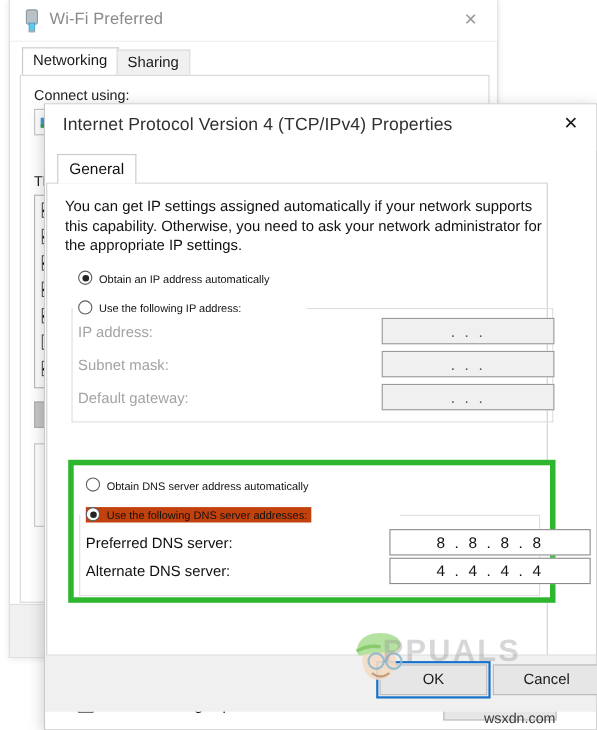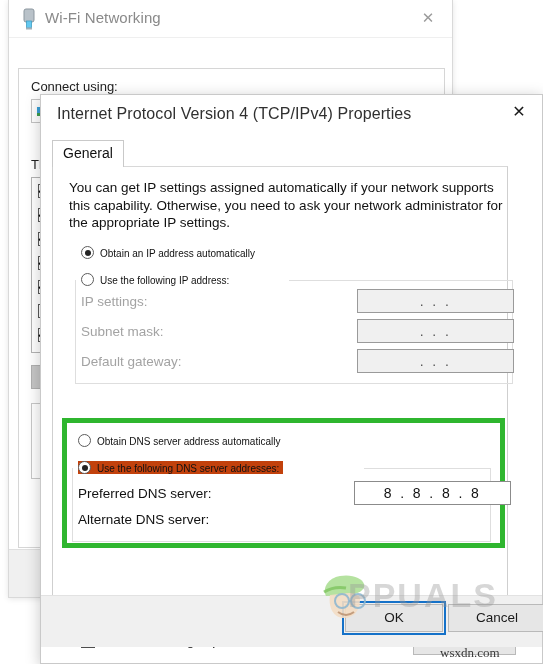--- a/index.html
+++ b/index.html
@@ -259,21 +259,21 @@
     background: #ffffff;
     height: 27px;
     border-color: #c9c9c9;
     z-index: 3;
   }
   #dtab-general { left: 0px; }
   #dtab-alt { left: 64px; }
 
   #dlg-body {
     position: absolute;
-    left: 11px; top: 71px;
+    left: 1px; top: 71px;
     width: 456px;
     height: 455px;
     background: #ffffff;
     border: 1px solid #cfcfcf;
     border-top: 1px solid #d8d8d8;
     box-sizing: border-box;
   }
 
   #intro-text {
     position: absolute;
@@ -395,21 +395,21 @@
     position: absolute;
     left: 11px;
     font-size: 13.5px;
     color: #111;
     line-height: 26px;
     white-space: nowrap;
   }
   .dns-ipbox {
     position: absolute;
     left: 287px;
-    width: 157px; height: 24px;
+    width: 183px; height: 24px;
     border: 1px solid #8b8b8b;
     background: #ffffff;
     box-sizing: border-box;
     font-size: 14px;
     color: #111;
     text-align: center;
     line-height: 22px;
     letter-spacing: 2.4px;
   }
   #dns-row-pref { top: 58px; }
@@ -479,55 +479,59 @@
     left: 318px;
     top: 568px;
     width: 225px;
     height: 70px;
     pointer-events: none;
     z-index: 9;
   }
   #wm-text {
     position: absolute;
     left: 30px; top: 8px;
-    font-size: 34px;
+    font-size: 28px;
     font-weight: bold;
     letter-spacing: 2px;
     color: rgba(150,150,150,0.38);
     font-family: "Liberation Sans", sans-serif;
   }
   #wm-face { position: absolute; left: 0px; top: 0px; }
   #wsxdn {
     position: absolute;
     left: 440px;
     top: 645px;
     font-size: 13px;
     color: #3a3a3a;
-    font-family: Liberation Serif, serif;
+    font-family: Liberation Sans, sans-serif;
     z-index: 10;
   }
 </style>
 </head>
 <body>
 
 <div id="bg-window">
 
   <div id="bg-titlebar">
     <span id="bg-title-icon">
       <svg width="16" height="22" viewBox="0 0 16 22">
         <rect x="3" y="1" width="10" height="13" rx="2" fill="#b9c2c9" stroke="#8c979f" stroke-width="1"></rect>
         <rect x="5.5" y="13" width="5" height="7" fill="#63c8f0"></rect>
         <rect x="5.5" y="13" width="5" height="7" fill="none" stroke="#3f9fc4" stroke-width="0.8"></rect>
         <rect x="5" y="19.5" width="6" height="2" fill="#9fb0ba"></rect>
       </svg>
     </span>
-    <div id="bg-title-text">Wi-Fi Networking</div>
+    <div id="bg-title-text">Wi-Fi Preferred</div>
     <div id="bg-close">✕</div>
   </div>
 
+  <div id="bg-tabstrip">
+    <div class="bgtab active" id="bgtab-networking">Networking</div>
+    <div class="bgtab" id="bgtab-sharing">Sharing</div>
+  </div>
 
   <div id="bg-panel">
     <div id="bg-connect-label">Connect using:</div>
 
     <div id="bg-adapter-box">
       <span id="bg-adapter-icon">
         <svg width="15" height="15" viewBox="0 0 15 15">
           <rect x="1" y="3" width="13" height="9" fill="#3aa0d8"></rect>
           <rect x="1" y="9" width="13" height="3" fill="#3f9f4f"></rect>
         </svg>
@@ -594,21 +598,21 @@
     </div>
 
     <div id="static-group"></div>
     <div id="static-group-top-right"></div>
 
     <div class="radio-row" id="radio-static" style="z-index:2;background:#fff;padding-right:4px;">
       <span class="radio"></span><span>Use the following IP address:</span>
     </div>
 
     <div class="field-row" id="row-ip">
-      <span class="field-label">IP settings:</span>
+      <span class="field-label">IP address:</span>
       <span class="ipbox"> .   .   . </span>
     </div>
     <div class="field-row" id="row-subnet">
       <span class="field-label">Subnet mask:</span>
       <span class="ipbox"> .   .   . </span>
     </div>
     <div class="field-row" id="row-gateway">
       <span class="field-label">Default gateway:</span>
       <span class="ipbox"> .   .   . </span>
     </div>
@@ -630,20 +634,21 @@
     <div class="radio-row" id="radio-dns-manual" style="z-index:2;background:#c2410c;padding-right:4px;">
       <span class="radio on"></span><span>Use the following DNS server addresses:</span>
     </div>
 
     <div class="dns-field-row" id="dns-row-pref">
       <span class="dns-label">Preferred DNS server:</span>
       <span class="dns-ipbox">8 . 8 . 8 . 8</span>
     </div>
     <div class="dns-field-row" id="dns-row-alt">
       <span class="dns-label">Alternate DNS server:</span>
+      <span class="dns-ipbox"><span>4 . 4 . 4 . 4</span><span class="caret"></span></span>
     </div>
   </div>
 
   <div id="dlg-footer">
     <div class="footer-btn" id="ok-btn">OK</div>
     <div class="footer-btn" id="cancel-btn">Cancel</div>
   </div>
 </div>
 
 <div id="watermark">

